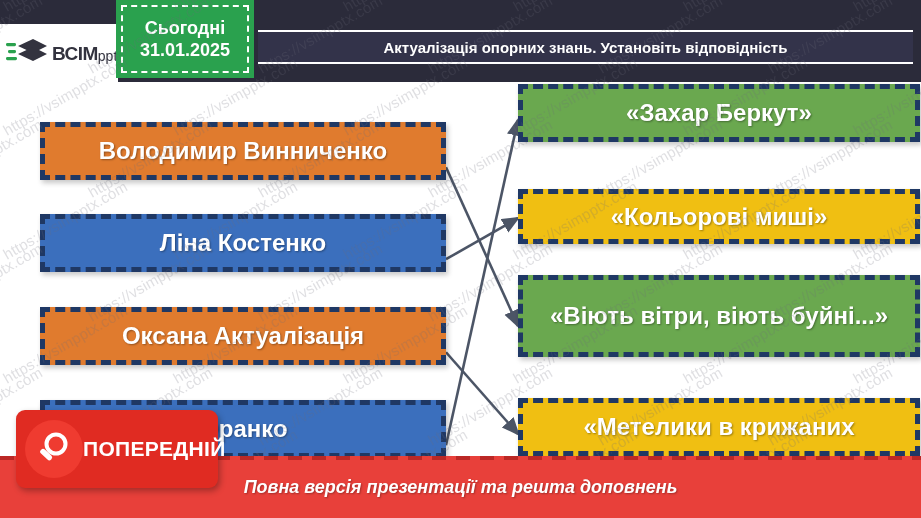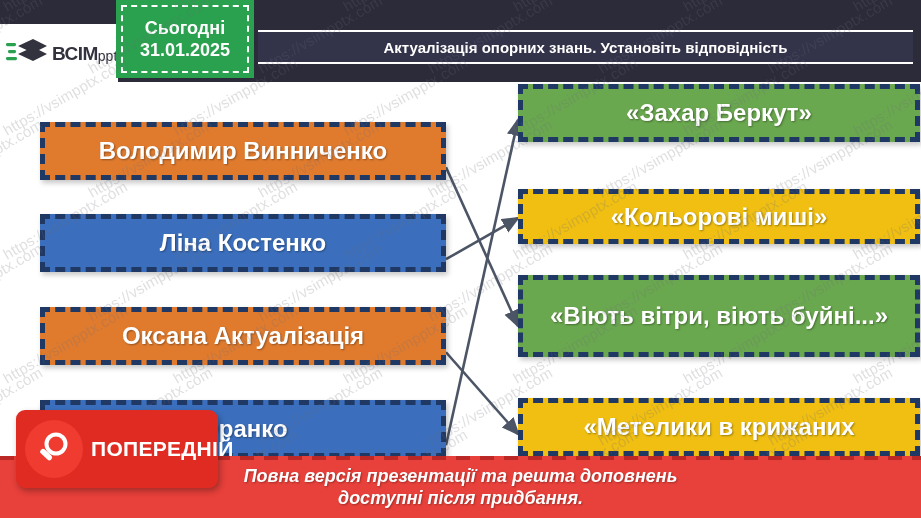--- a/index.html
+++ b/index.html
@@ -163,21 +163,20 @@
   
   #preview-badge {
     position: absolute;
     left: 16px; top: 410px;
     width: 202px; height: 78px;
     background: #e02b22;
     border-radius: 9px;
     z-index: 8;
     display: flex;
     align-items: center;
-    gap: 8px;
     padding-left: 9px;
     box-shadow: 2px 3px 6px rgba(0,0,0,0.3);
   }
   #preview-badge .glass-wrap {
     flex: 0 0 auto;
     width: 58px; height: 58px;
     border-radius: 50%;
     background: #ef3b30;
     display: flex; align-items: center; justify-content: center;
   }
@@ -359,16 +358,15 @@
         <rect x="5.5" y="22.5" width="14" height="5.6" rx="2.6" fill="#ffffff" transform="rotate(43 12 25)"></rect>
       </svg>
     </span>
     <span class="ptext">
       <span>ПОПЕРЕДНІЙ</span>
     </span>
   </div>
 
   <div id="bottom-banner">
     <span class="line">Повна версія презентації та решта доповнень</span>
-    <span class="line">доступні після придбання.</span>
   </div>
 
 </div>
 
 </body></html>

